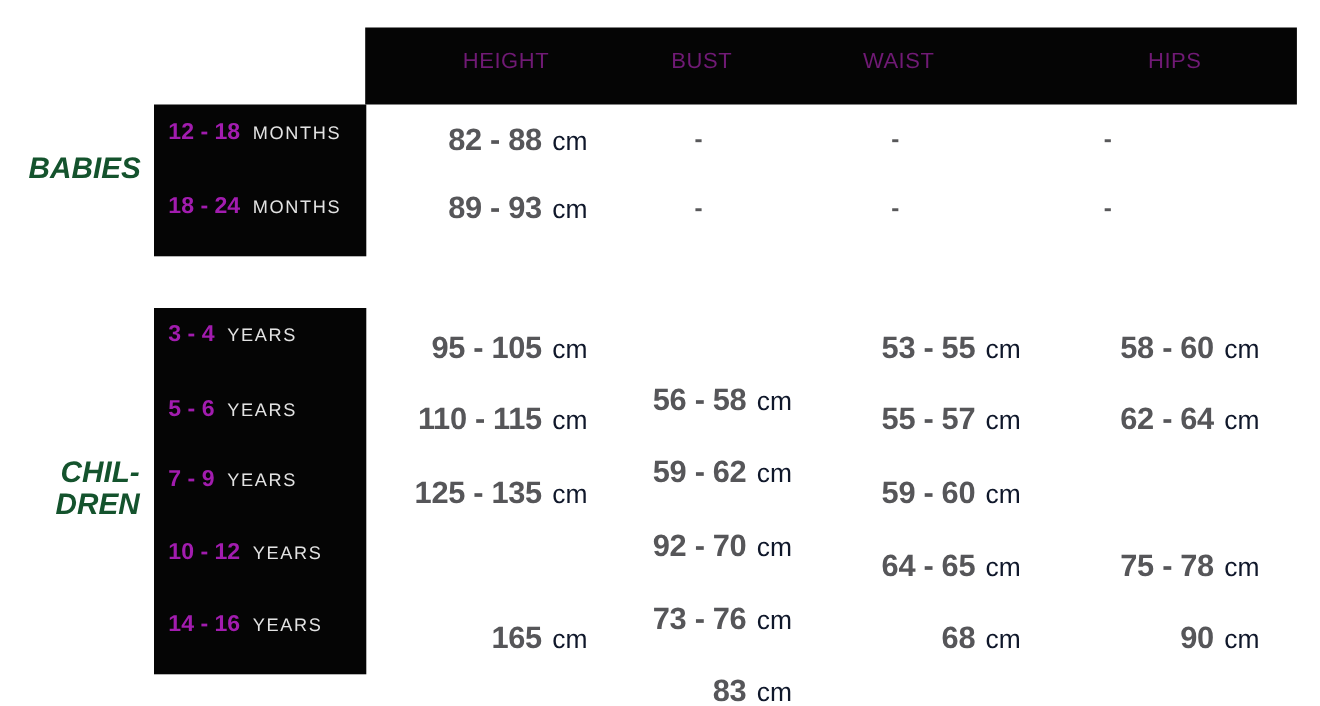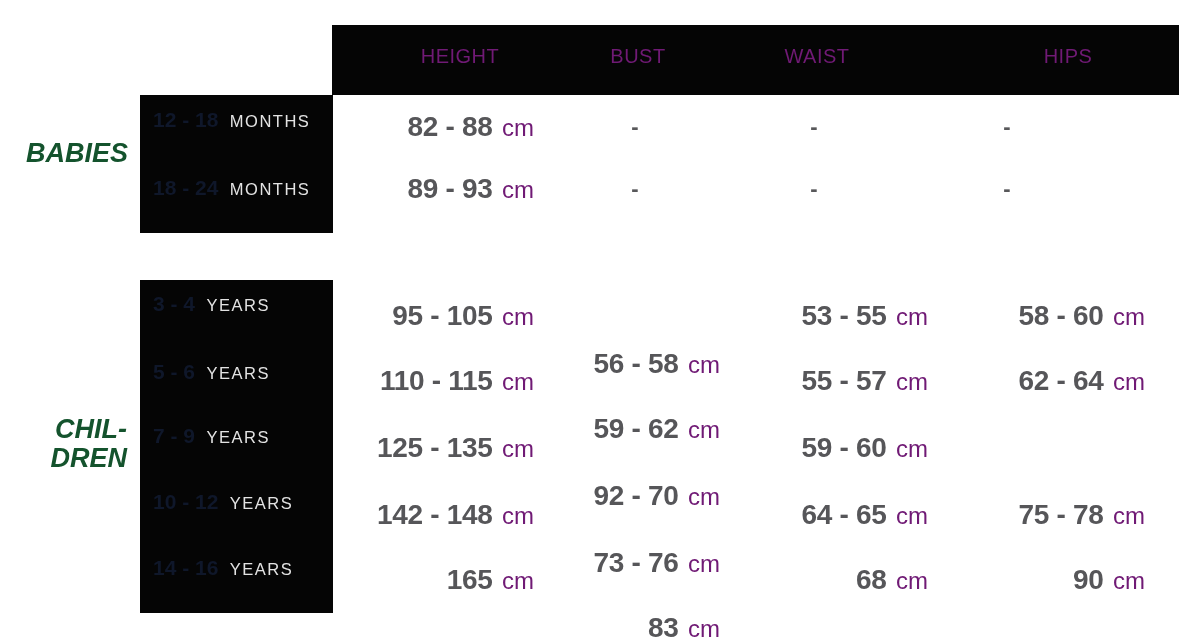--- a/index.html
+++ b/index.html
@@ -20,29 +20,29 @@
   .hd1 { left:460px; } .hd2 { left:638px; } .hd3 { left:817px; } .hd4 { left:1068px; }
 
   
   .title { position:absolute; text-align:right; font-weight:900; font-style:italic;
            font-size:27px; line-height:29px; color:#14532d; white-space:nowrap; }
   .babies-title   { right:1072px; top:139px; }
   .children-title { right:1073px; top:415px; }
 
   
   .age { position:absolute; left:153px; height:30px; line-height:30px; white-space:nowrap; }
-  .age .num  { font-weight:bold; font-size:21px; color:#0f172a; }
+  .age .num  { font-weight:bold; font-size:21px; color:#a21caf; }
   .age .unit { font-size:16.5px; color:#e3e3e3; letter-spacing:1.5px; margin-left:7px; }
   .lb1{top:105px} .lb2{top:173px}
   .lc1{top:289px} .lc2{top:357px} .lc3{top:421px} .lc4{top:487px} .lc5{top:553px}
 
   
   .val { position:absolute; height:30px; line-height:30px; text-align:right; white-space:nowrap; }
   .val .num  { font-weight:bold; font-size:28px; color:#565659; letter-spacing:-0.3px; }
-  .val .unit { font-size:24px; color:#701a75; margin-left:5px;text-align:center; }
+  .val .unit { font-size:24px; color:#0f172a; margin-left:5px;text-align:center; }
   .col-h  { right:666px; } 
   .col-b  { right:480px;margin-top:48px; } 
   .col-w  { right:272px; } 
   .col-hp { right:55px;  } 
   .vb1{top:112px} .vb2{top:174px}
   .vc1{top:301px} .vc2{top:366px} .vc3{top:433px} .vc4{top:500px} .vc5{top:565px}
 
   
   .dash { position:absolute; transform:translateX(-50%); height:30px; line-height:30px;
           font-weight:bold; font-size:22px; color:#58585a; }
@@ -156,24 +156,20 @@
   </div>
   <div class="val col-b vc3">
     <span class="num">92 - 70</span>
     <span class="unit">cm</span>
   </div>
   <div class="val col-w vc3">
     <span class="num">59 - 60</span>
     <span class="unit">cm</span>
   </div>
 
-  <div class="val col-h vc4">
-    <span class="num">142 - 148</span>
-    <span class="unit">cm</span>
-  </div>
   <div class="val col-b vc4">
     <span class="num">73 - 76</span>
     <span class="unit">cm</span>
   </div>
   <div class="val col-w vc4">
     <span class="num">64 - 65</span>
     <span class="unit">cm</span>
   </div>
   <div class="val col-hp vc4">
     <span class="num">75 - 78</span>

